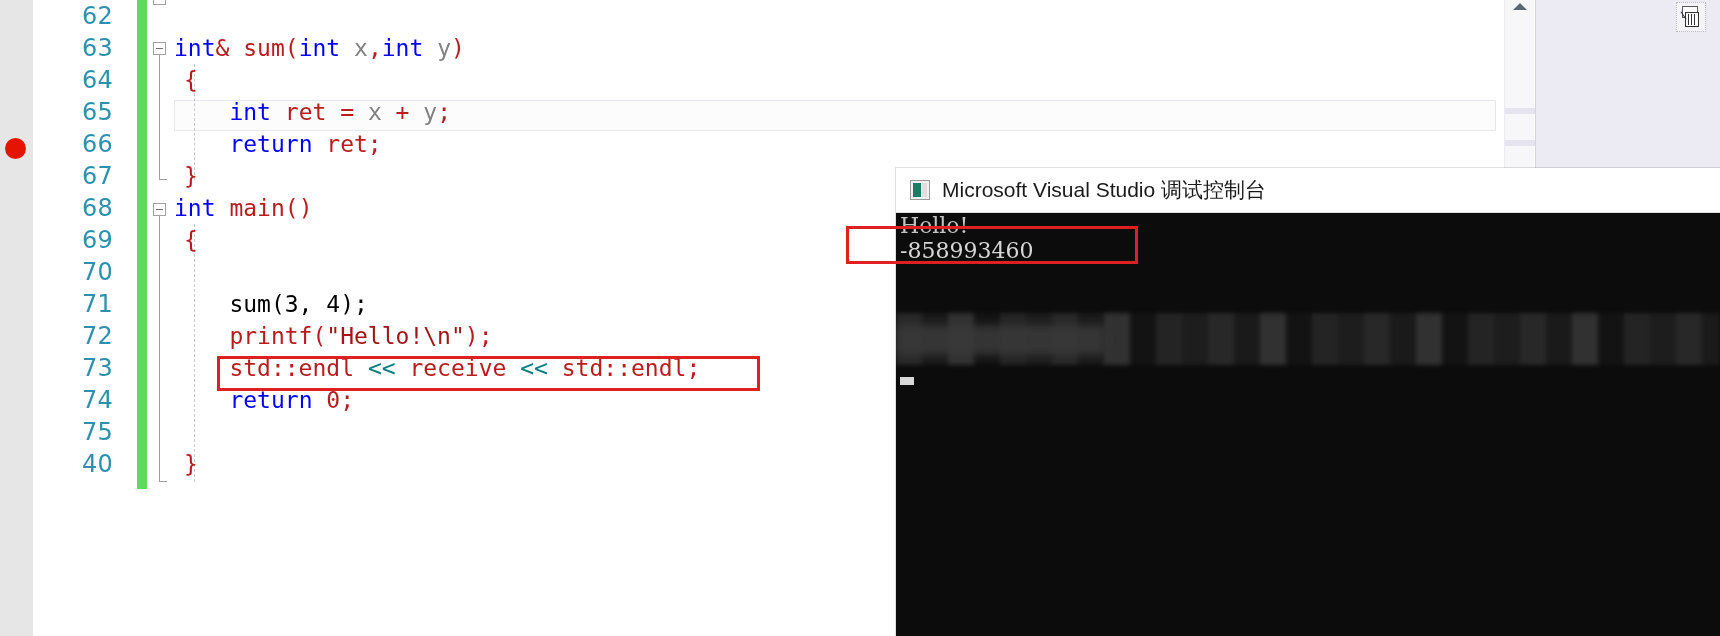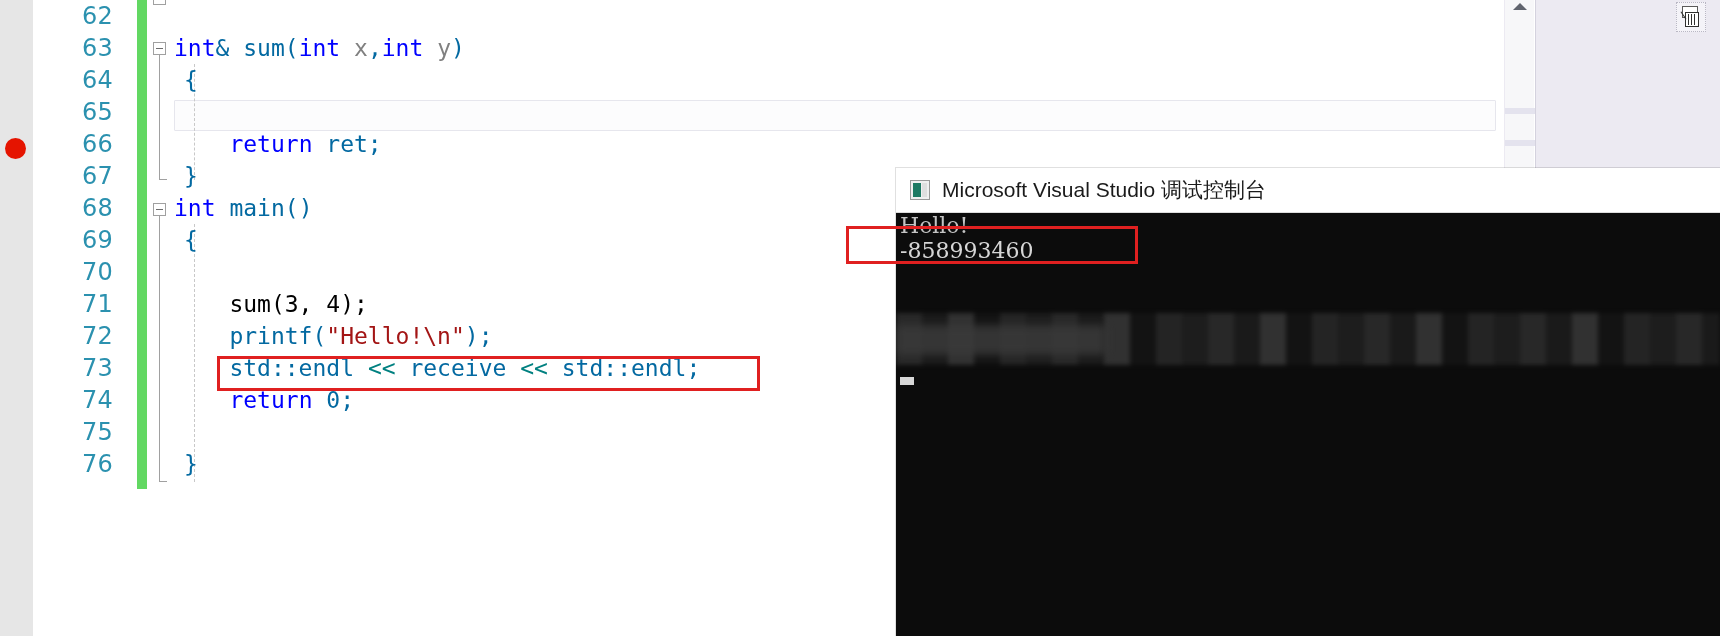--- a/index.html
+++ b/index.html
@@ -111,21 +111,21 @@
     white-space: pre;
     color: #000000;
   }
   .code-line {
     position: absolute;
     left: 0;
     height: 32px;
     white-space: pre;
   }
   .kw      { color: #0000ff; }
-  .ident   { color: #0369a1; }
+  .ident   { color: #b91c1c; }
   .param   { color: #808080; }
   .str     { color: #a31515; }
   .op      { color: #008080; }
 
   
   .indent-guide {
     position: absolute;
     width: 0;
     border-left: 1px dashed #c8c8c8;
   }
@@ -376,21 +376,21 @@
     <div class="lnum" style="top:128px">66</div>
     <div class="lnum" style="top:160px">67</div>
     <div class="lnum" style="top:192px">68</div>
     <div class="lnum" style="top:224px">69</div>
     <div class="lnum" style="top:256px">70</div>
     <div class="lnum" style="top:288px">71</div>
     <div class="lnum" style="top:320px">72</div>
     <div class="lnum" style="top:352px">73</div>
     <div class="lnum" style="top:384px">74</div>
     <div class="lnum" style="top:416px">75</div>
-    <div class="lnum" style="top:448px">76</div>
+    <div class="lnum" style="top:448px">40</div>
   </div>
 
   <div id="change-bar"></div>
 
   <div id="outlining">
 
     <div class="fold-box" style="top:-8px"></div>
     <div class="fold-box" style="top:42px"></div>
     <div class="fold-line" style="top:55px; height:124px"></div>
     <div class="fold-foot" style="top:179px"></div>
@@ -405,20 +405,21 @@
 
     <div class="indent-guide" style="left:20px; top:64px;  height:116px"></div>
     <div class="indent-guide" style="left:20px; top:224px; height:258px"></div>
 
     <div class="code-line" style="top:0px"></div>
 
     <div class="code-line" style="top:32px"><span class="kw">int</span><span class="ident">&amp; sum(</span><span class="kw">int</span><span class="param"> x</span><span class="ident">,</span><span class="kw">int</span><span class="param"> y</span><span class="ident">)</span></div>
 
     <div class="code-line" style="top:64px; left:10px"><span class="ident">{</span></div>
 
+    <div class="code-line" style="top:96px"><span class="ident">    </span><span class="kw">int</span><span class="ident"> ret = </span><span class="param">x</span><span class="ident"> + </span><span class="param">y</span><span class="ident">;</span></div>
 
     <div class="code-line" style="top:128px"><span class="ident">    </span><span class="kw">return</span><span class="ident"> ret;</span></div>
 
     <div class="code-line" style="top:160px; left:10px"><span class="ident">}</span></div>
 
     <div class="code-line" style="top:192px"><span class="kw">int</span><span class="ident"> main()</span></div>
 
     <div class="code-line" style="top:224px; left:10px"><span class="ident">{</span></div>
 
 

